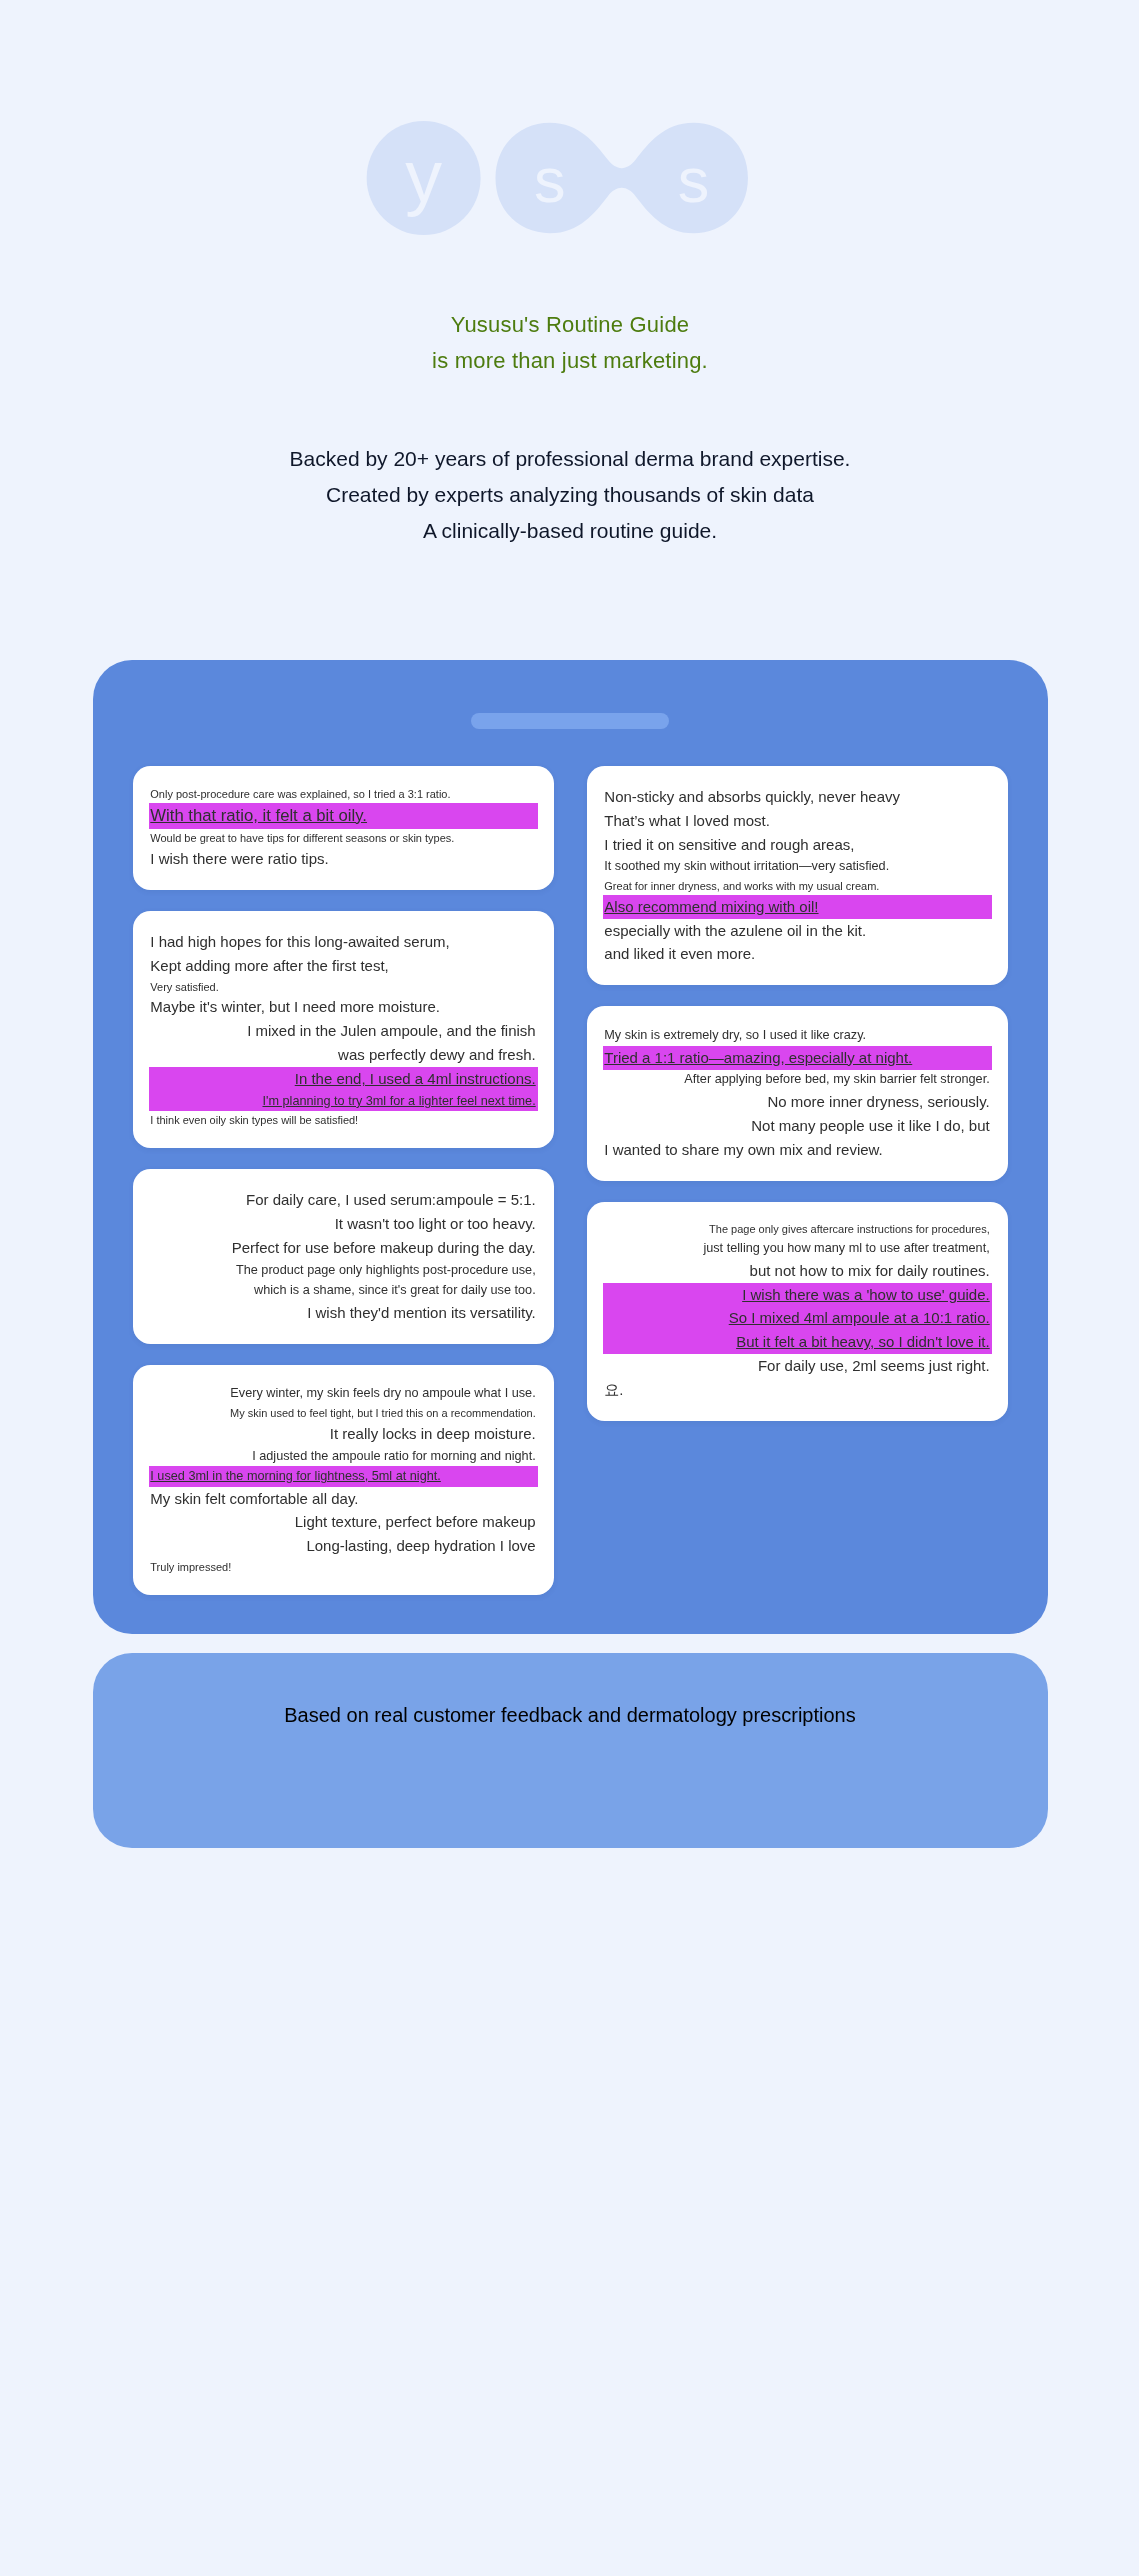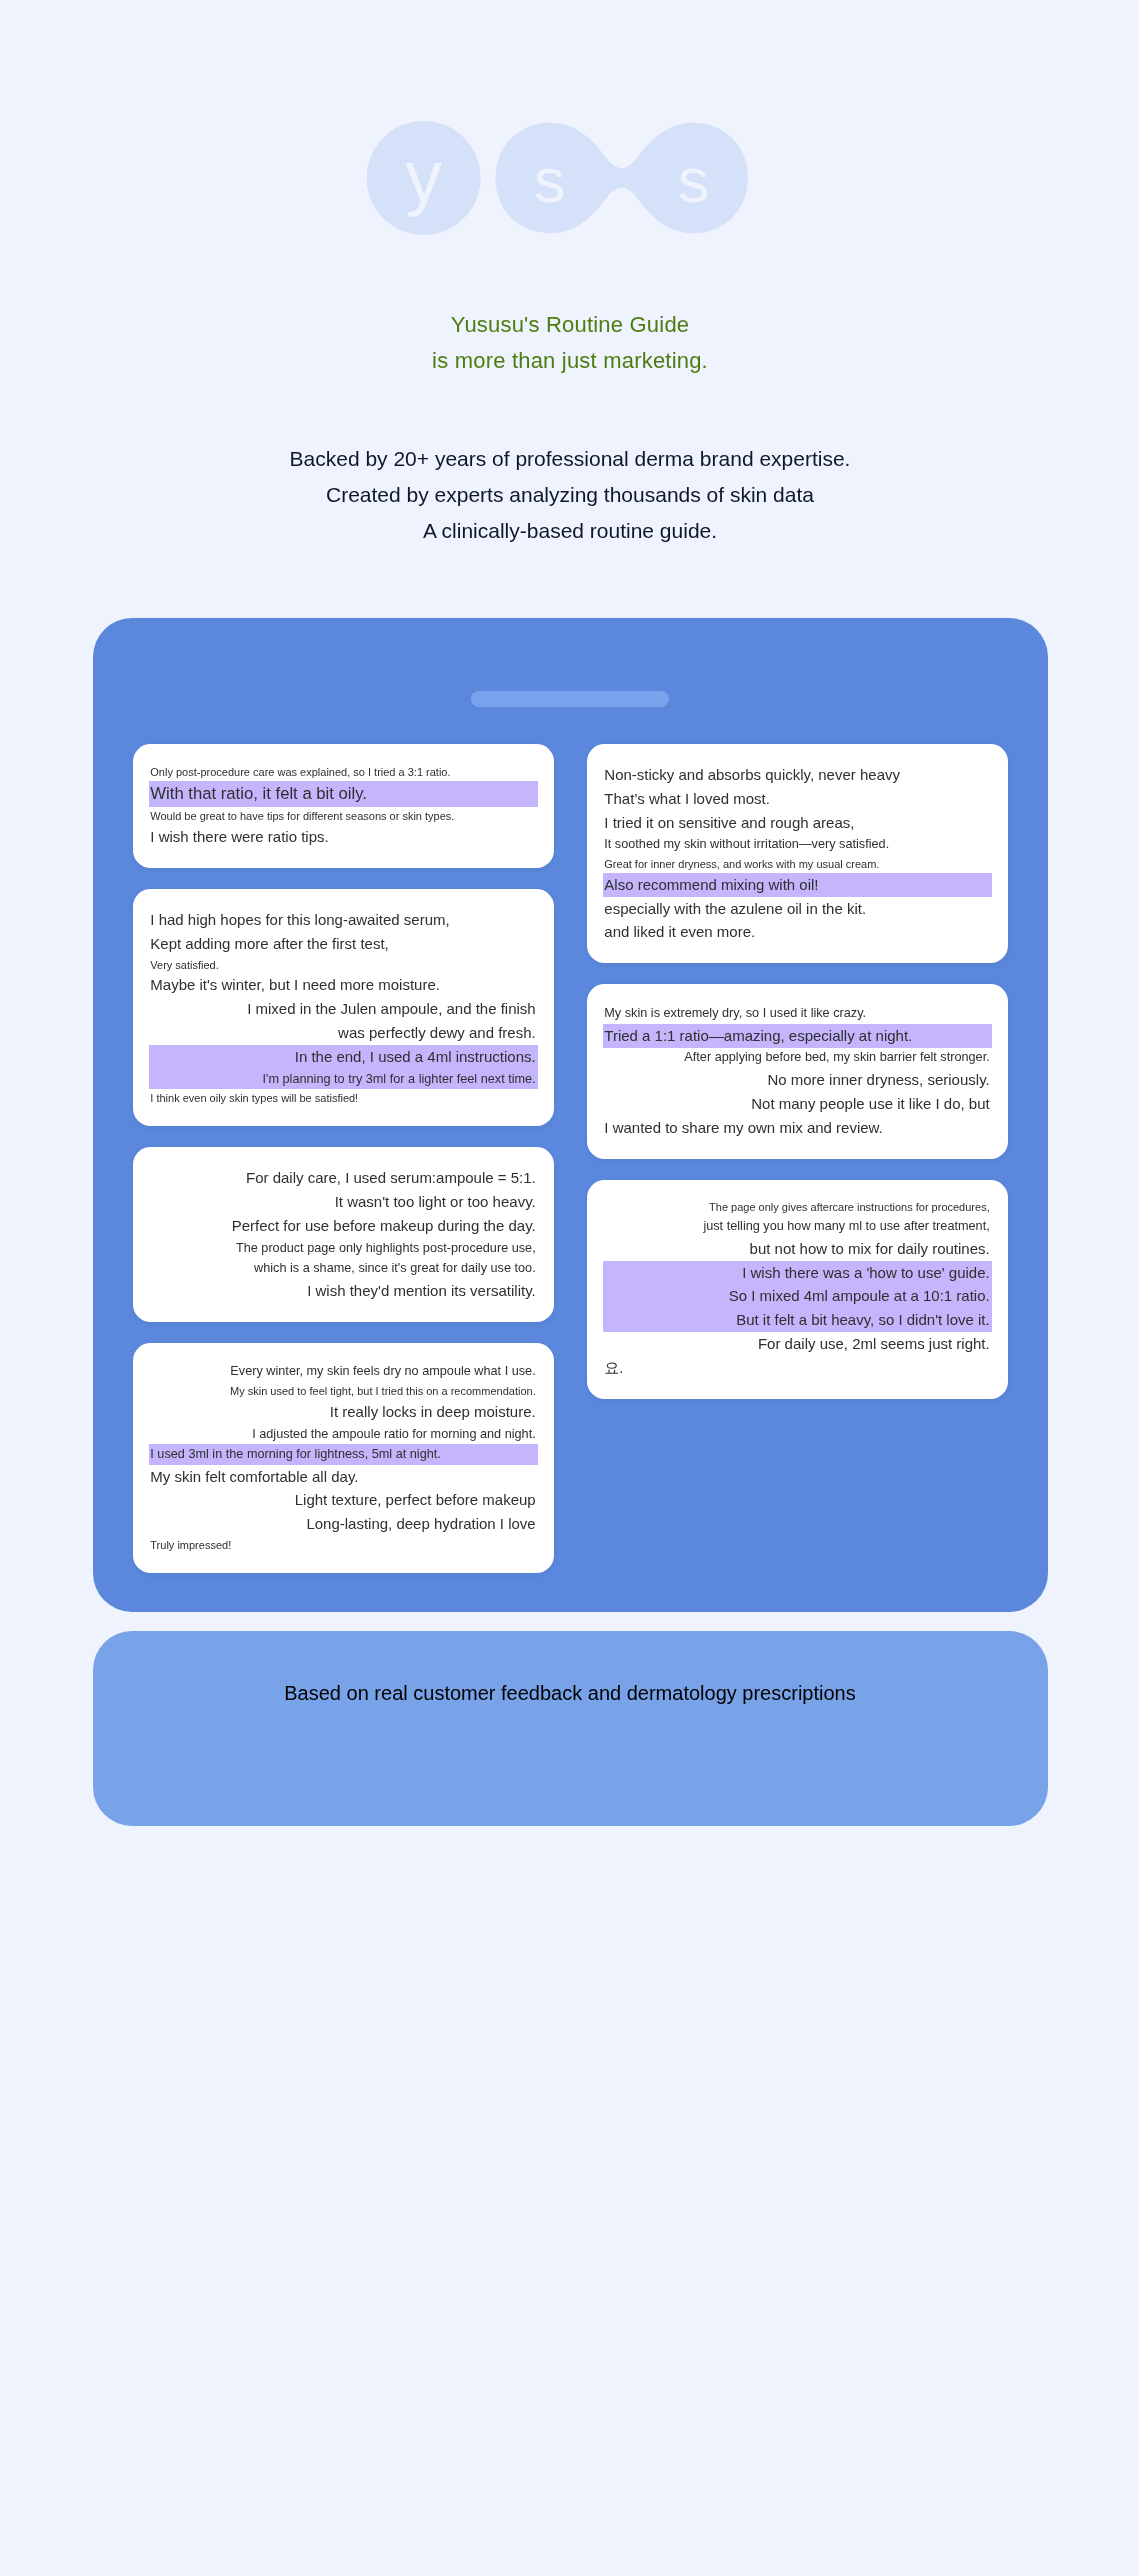--- a/index.html
+++ b/index.html
@@ -46,24 +46,24 @@
     color: #0f172a;
     font-size: 21px;
     font-weight: 400;
     line-height: 1.43;
   }
   .subcopy div { margin: 0 0 6.1px 0; }
 
   
   .panel {
     width: 955px;
-    margin: 72px auto 0;
+    margin: 114px auto 0;
     background: #5b88dc;
     border-radius: 39px;
-    padding: 73px 40px 39px 40px;
+    padding: 53px 40px 39px 40px;
   }
 
   .panel-handle {
     width: 198px;
     height: 16px;
     border-radius: 8.8px;
     background: #79a3ec;
     margin: 0 auto 37px;
   }
 
@@ -80,21 +80,21 @@
     padding: 19px 16px;
     box-shadow: 0 1.8px 5.3px rgba(40,70,130,0.10);
   }
 
   .card p {
     color: #2f2f2f;
     margin: 0;
     padding: 0.9px 1.8px;
     line-height: 1.47;
   }
-  .card p.hlrow { background: #c4b5fd; }
+  .card p.hlrow { background: #d946ef; text-decoration: underline; }
 
   
   .t-xs { font-size: 11px; }
   .t-sm { font-size: 12.7px; }
   .t-md { font-size: 15px; }
   .t-lg { font-size: 16.7px; }
 
   
   .a-l { text-align: left; }
   .a-c { text-align: right; }

